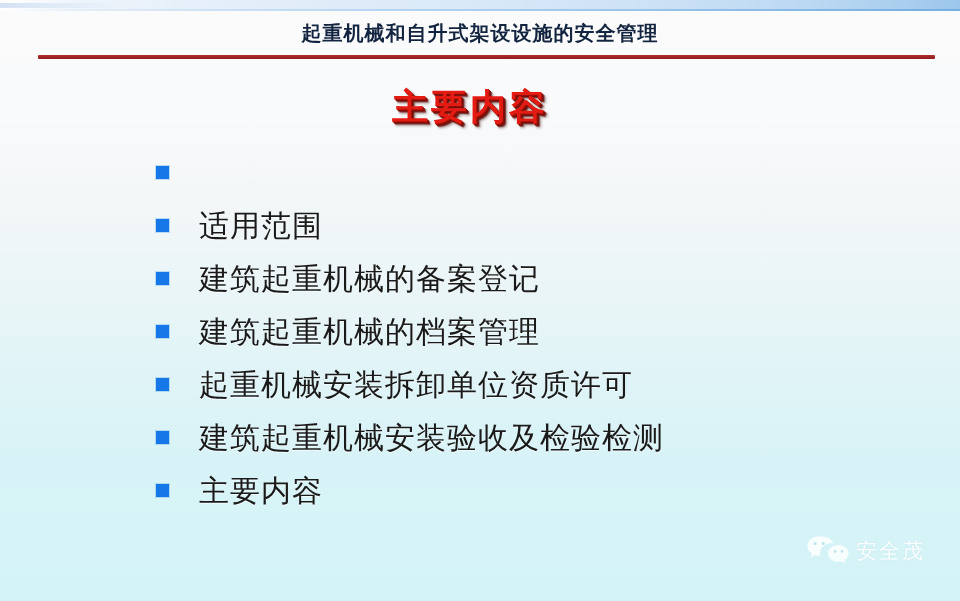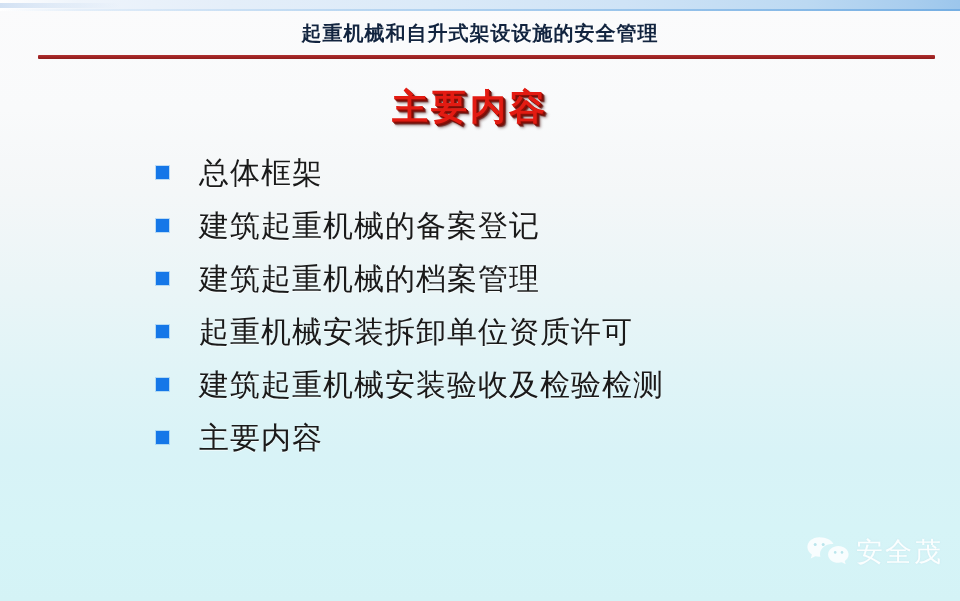--- a/index.html
+++ b/index.html
@@ -152,21 +152,21 @@
     align-items: center;
     opacity: 0.92;
   }
   .wechat-icon {
     flex: 0 0 auto;
     width: 44px;
     height: 34px;
     position: relative;
   }
   .watermark-text {
-    font-size: 27px;
+    font-size: 21px;
     color: #ffffff;
     letter-spacing: 2px;
     white-space: nowrap;
     text-shadow: 0 0 2px rgba(190,225,235,0.8);
     margin-left: 6px;
   }
 </style>
 </head>
 <body>
 
@@ -178,21 +178,24 @@
 
   <div class="header-title">起重机械和自升式架设设施的安全管理</div>
 
   <div class="header-rule"></div>
 
   <div class="section-heading">主要内容</div>
 
   <ul class="bullet-list">
     <li class="bullet-item">
       <span class="bullet-marker"></span>
-      <span class="bullet-text">总体框架</span>
+    </li>
+    <li class="bullet-item">
+      <span class="bullet-marker"></span>
+      <span class="bullet-text">适用范围</span>
     </li>
     <li class="bullet-item">
       <span class="bullet-marker"></span>
       <span class="bullet-text">建筑起重机械的备案登记</span>
     </li>
     <li class="bullet-item">
       <span class="bullet-marker"></span>
       <span class="bullet-text">建筑起重机械的档案管理</span>
     </li>
     <li class="bullet-item">

